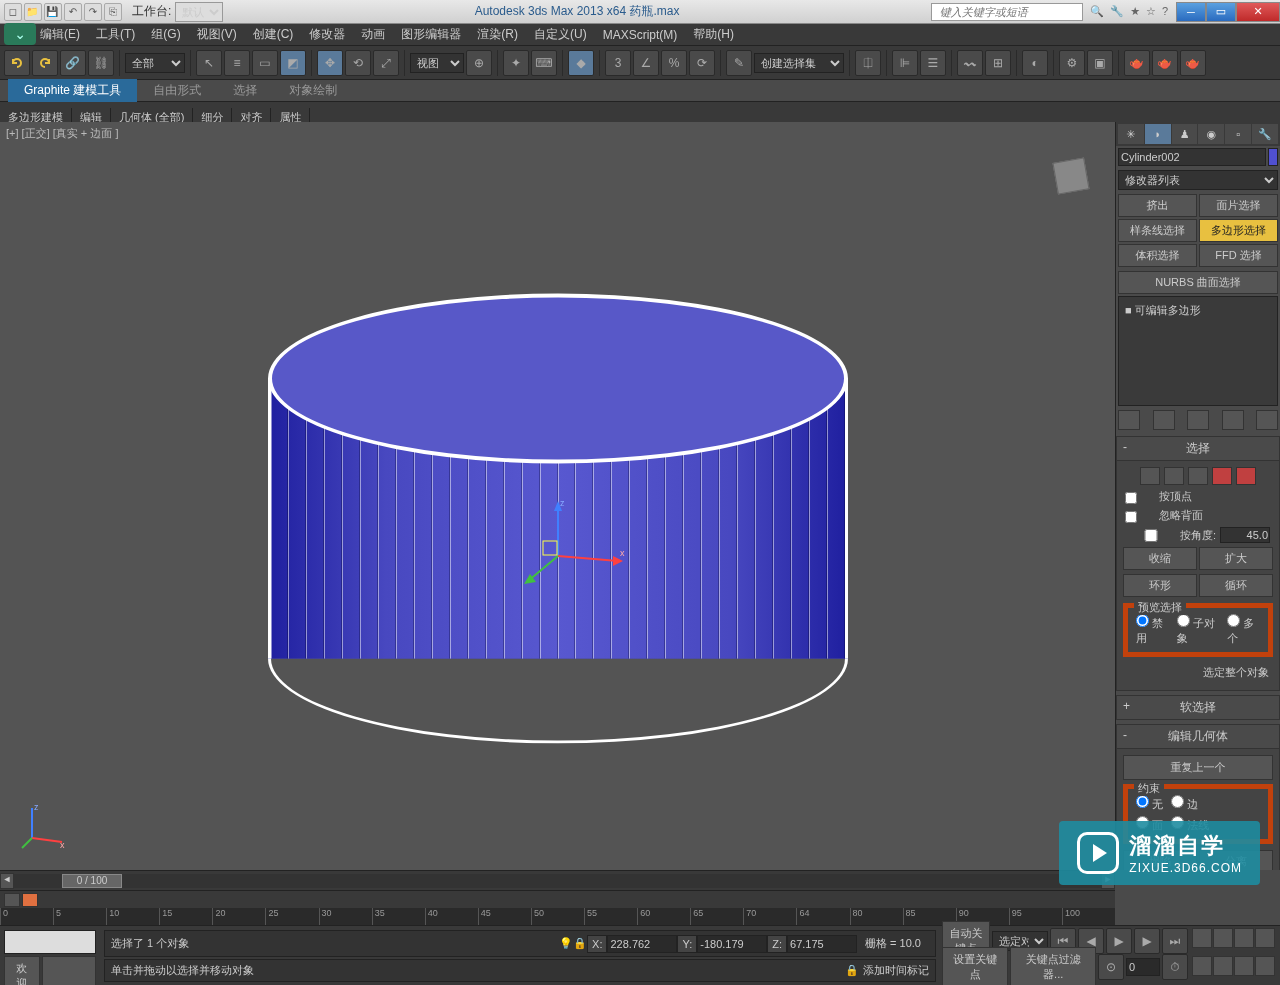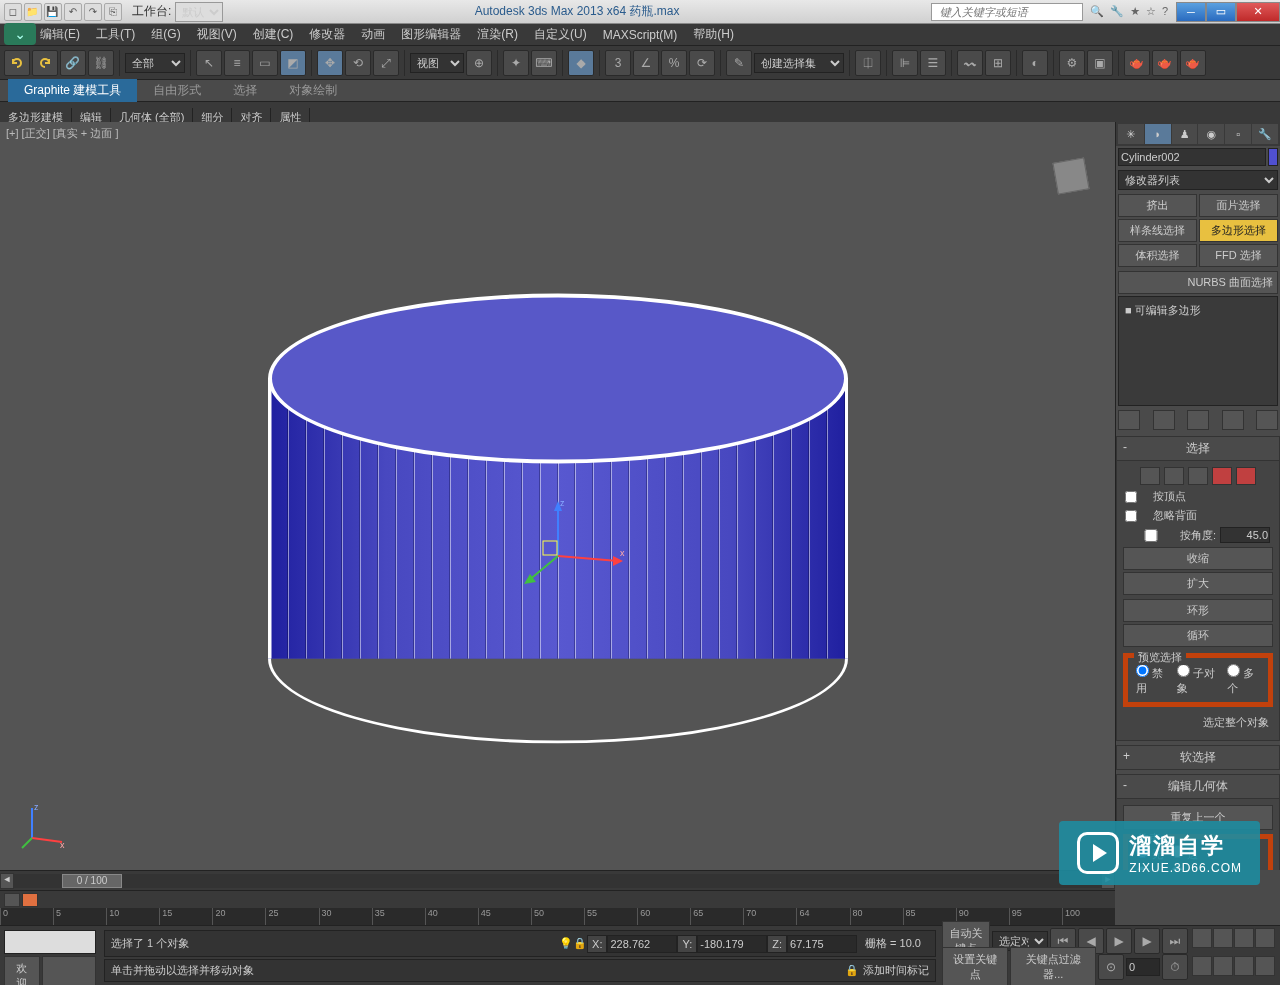--- a/index.html
+++ b/index.html
@@ -64,37 +64,37 @@
 .cmd-tabs { height: 24px; display: flex; background: #393939; gap: 1px; padding: 2px; }
 .cmd-tab { flex: 1; background: #4a4a4a; cursor: pointer; display: flex; align-items: center; justify-content: center; }
 .cmd-tab.active { background: #5a7a9a; }
 .objname { display: flex; padding: 2px; gap: 2px; }
 .objname input { flex: 1; background: #333; border: 1px solid #222; color: #ccc; font-size: 11px; padding: 2px; }
 .colorsw { width: 18px; height: 18px; background: #5050d0; border: 1px solid #222; cursor: pointer; }
 .mod-dd { width: calc(100% - 4px); margin: 2px; background: #333; border: 1px solid #222; color: #ccc; font-size: 11px; padding: 2px; }
 .sel-sets { display: flex; flex-wrap: wrap; padding: 2px; gap: 2px; }
 .sel-btn { width: calc(50% - 1px); background: #555; border: 1px solid #333; color: #ccc; font-size: 11px; padding: 3px 2px; text-align: center; cursor: pointer; }
 .sel-btn.active { background: #e8c040; color: #222; }
-.nurbs-row { padding: 3px 4px; font-size: 11px; text-align: right; background: #555; border: 1px solid #333; margin: 2px; }
+.nurbs-row { padding: 3px 4px; font-size: 11px; text-align: center; background: #555; border: 1px solid #333; margin: 2px; }
 .modstack { margin: 2px; height: 110px; background: #3a3a3a; border: 1px solid #222; padding: 4px; font-size: 11px; }
 .modstack-item { padding: 2px; }
 .modstack-btns { display: flex; gap: 2px; padding: 2px; justify-content: space-between; }
 .ms-btn { width: 22px; height: 20px; background: #555; border: 1px solid #333; cursor: pointer; }
 .rollout-head { background: #4a4a4a; border: 1px solid #333; padding: 3px 6px; font-size: 12px; text-align: center; cursor: pointer; margin-top: 4px; position: relative; }
 .rollout-head::before { content: "-"; position: absolute; left: 6px; }
 .rollout-head.closed::before { content: "+"; }
 .rollout-body { padding: 4px; background: #444; border: 1px solid #333; border-top: none; }
 .subobj-row { display: flex; gap: 4px; padding: 2px; justify-content: center; }
 .subobj-btn { width: 20px; height: 18px; border: 1px solid #333; background: #555; cursor: pointer; }
 .subobj-btn.red { background: #c04040; }
-.chk-row { padding: 2px 4px; display: flex; align-items: center; gap: 16px; font-size: 11px; }
+.chk-row { padding: 2px 4px; display: flex; align-items: flex-end; gap: 22px; font-size: 11px; }
 .chk-row input[type=checkbox] { width: 12px; height: 12px; }
 .spin-row { display: flex; align-items: center; gap: 4px; padding: 2px 4px; justify-content: center; }
 .spin-row input { width: 50px; background: #333; border: 1px solid #222; color: #ccc; font-size: 11px; padding: 1px; text-align: right; }
-.btn-pair { display: flex; gap: 2px; padding: 2px; flex-direction: column; }
+.btn-pair { display: flex; gap: 2px; padding: 2px; }
 .btn-pair button { flex: 1; background: #555; border: 1px solid #333; color: #ccc; font-size: 11px; padding: 3px; cursor: pointer; }
 .group-box { border: 5px solid #c2410c; margin: 4px 2px; padding: 4px; position: relative; }
 .group-box-title { position: absolute; top: -8px; left: 6px; background: #444; padding: 0 4px; font-size: 11px; }
 .radio-row { display: flex; gap: 8px; padding: 2px 4px; font-size: 11px; }
 .wide-btn { display: block; width: calc(100% - 4px); margin: 2px; background: #555; border: 1px solid #333; color: #ccc; font-size: 11px; padding: 4px; cursor: pointer; text-align: center; }
 
 
 .timeslider { position: absolute; bottom: 95px; left: 0; right: 165px; height: 20px; background: #393939; display: flex; align-items: center; border-top: 1px solid #222; }
 .ts-btn { width: 14px; height: 16px; background: #555; border: 1px solid #333; cursor: pointer; font-size: 9px; color: #ccc; text-align: center; }
 .ts-track { flex: 1; height: 14px; background: #333; position: relative; }

